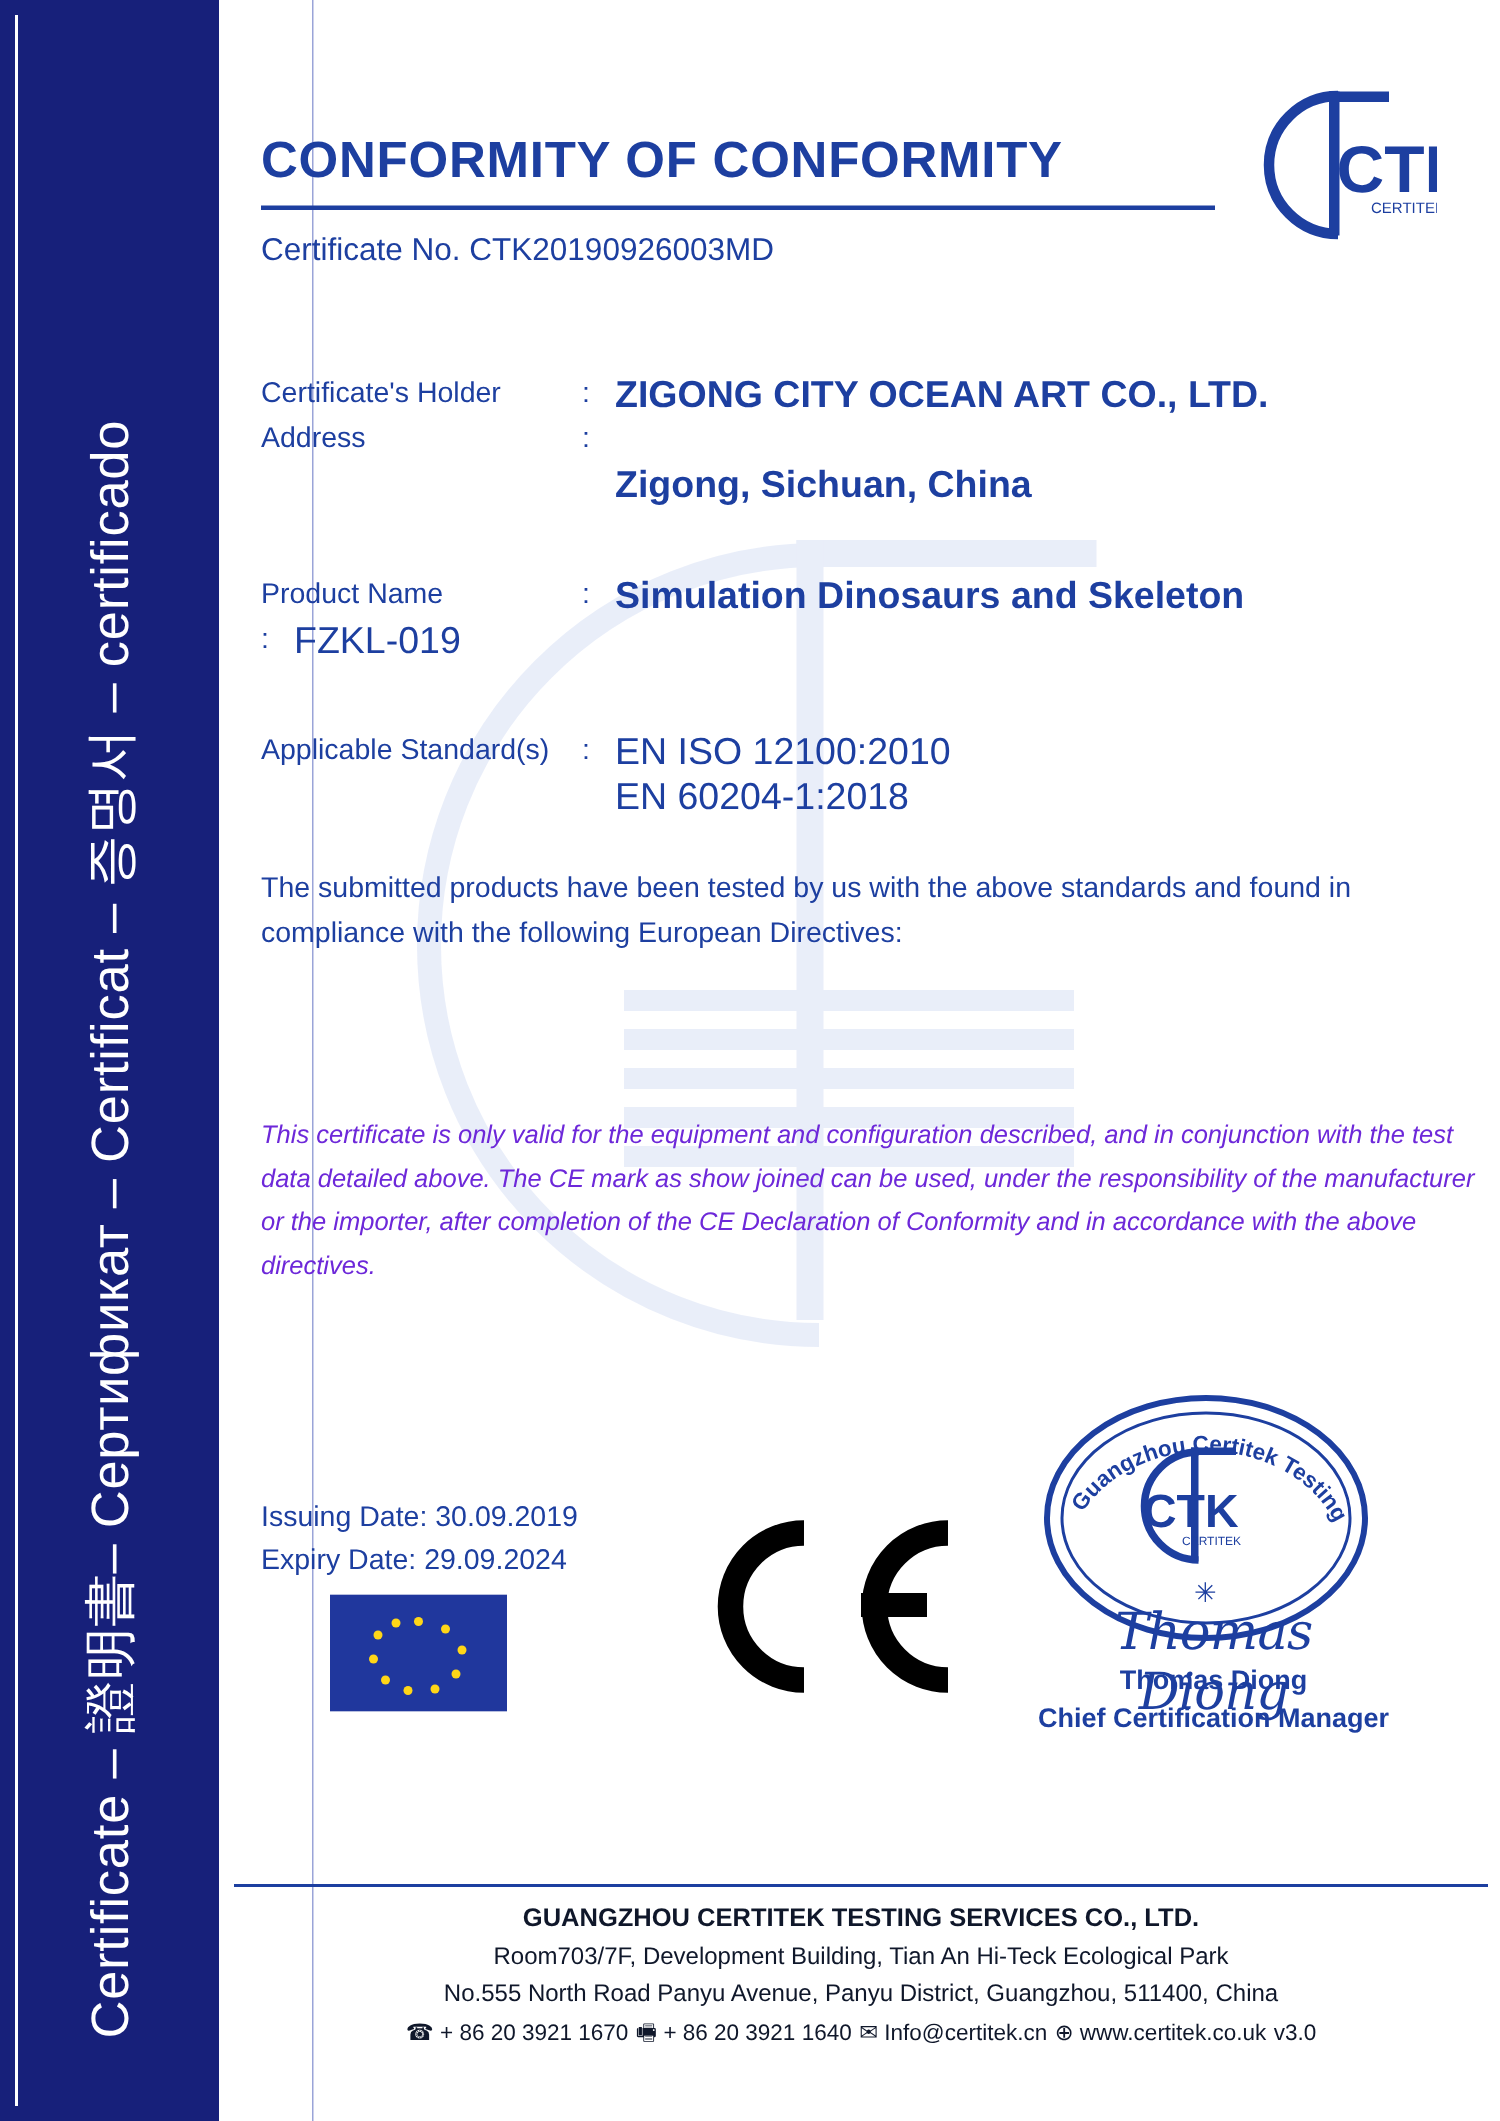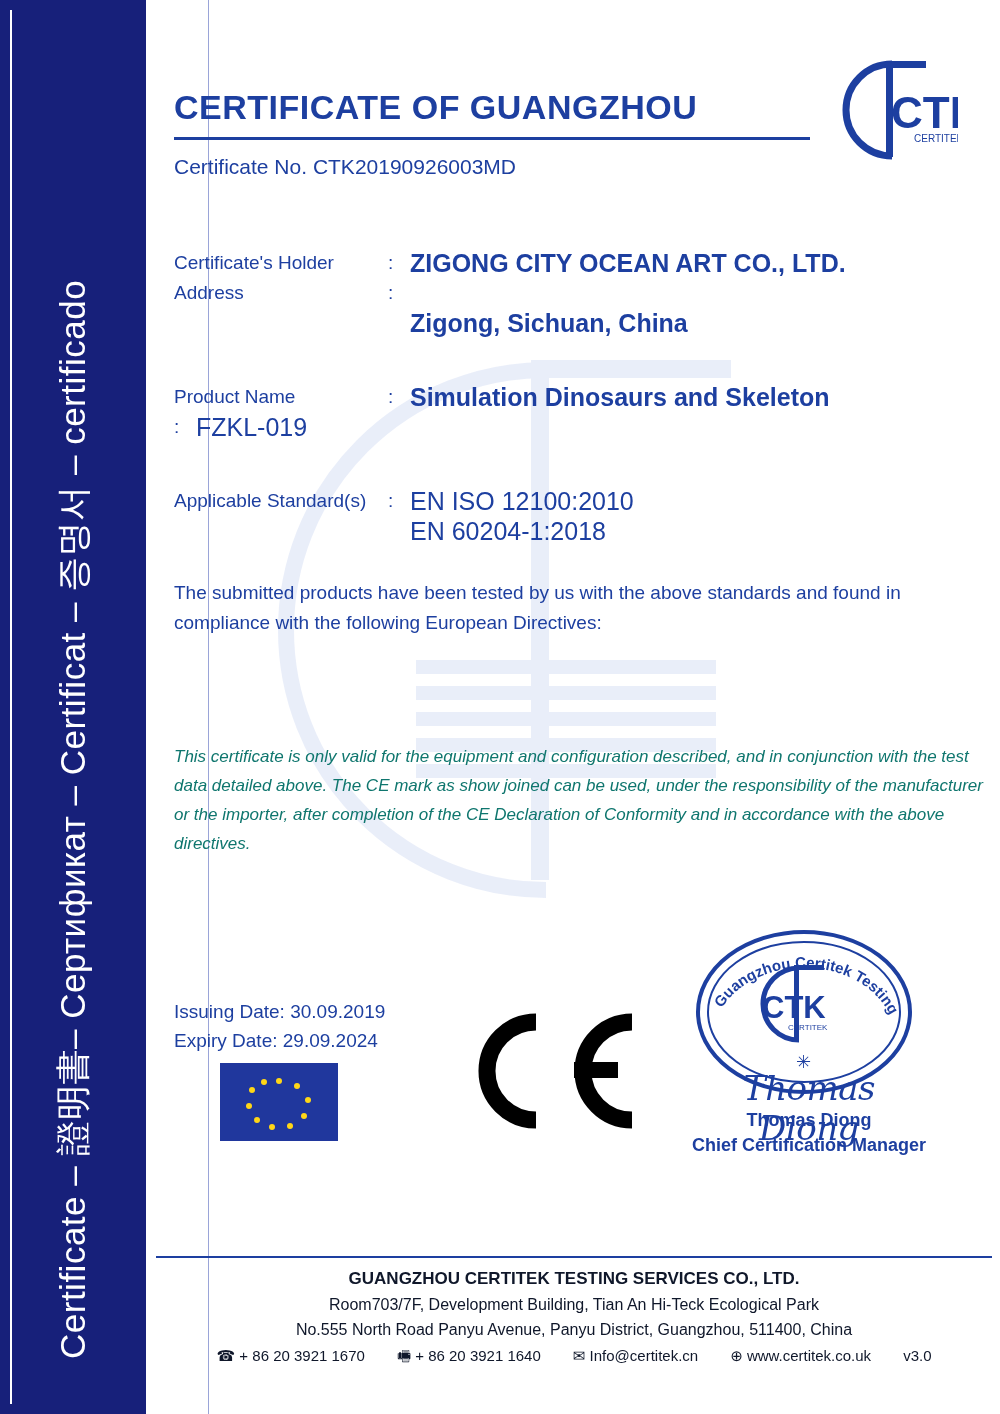--- a/index.html
+++ b/index.html
@@ -177,21 +177,21 @@
   .note-label {
     flex: 0 0 66px;
     font-size: 17px;
     font-style: italic;
     color: #1d3fa0;
     line-height: 29px;
   }
   .note-body {
     font-size: 17px;
     font-style: italic;
-    color: #0f766e;
+    color: #6d28d9;
     line-height: 29px;
   }
 
   
   .dates {
     position: absolute;
     left: 28px;
     top: 997px;
     font-size: 19px;
     color: #1d3fa0;
@@ -280,21 +280,21 @@
     font-size: 17px;
     font-weight: bold;
     line-height: 26px;
   }
   .footer-contacts {
     font-size: 15px;
     line-height: 28px;
     display: flex;
     justify-content: center;
     align-items: center;
-    gap: 32px;
+    gap: 5px;
     flex-wrap: nowrap;
   }
   .fc-item { white-space: nowrap; }
   .fc-item .gly { font-size: 15px; }
 </style>
 </head>
 <body>
 
 <div id="page">
 
@@ -315,21 +315,21 @@
       <rect x="285" y="30" width="18" height="520" fill="#5b7fd4"></rect>
       <g fill="#5b7fd4">
         <rect x="170" y="330" width="300" height="14"></rect>
         <rect x="170" y="356" width="300" height="14"></rect>
         <rect x="170" y="382" width="300" height="14"></rect>
         <rect x="170" y="408" width="300" height="14"></rect>
         <rect x="170" y="434" width="300" height="14"></rect>
       </g>
     </svg>
 
-    <div class="title">CERTIFICATE OF GUANGZHOU</div>
+    <div class="title">CONFORMITY OF CONFORMITY</div>
     <div class="title-rule"></div>
     <div class="cert-no">Certificate No. CTK20190926003MD</div>
 
     <svg class="ctk-logo" viewBox="0 0 130 105">
       <path d="M64 6 A46 46 0 1 0 64 98" fill="none" stroke="#1d3fa0" stroke-width="7"></path>
       <rect x="58" y="3" width="40" height="7" fill="#1d3fa0"></rect>
       <rect x="58" y="3" width="7" height="96" fill="#1d3fa0"></rect>
       <text x="63" y="70" font-family="Liberation Sans, sans-serif" font-size="44" font-weight="bold" fill="#1d3fa0">CTK</text>
       <text x="86" y="84" font-family="Liberation Sans, sans-serif" font-size="10" fill="#1d3fa0">CERTITEK</text>
     </svg>

